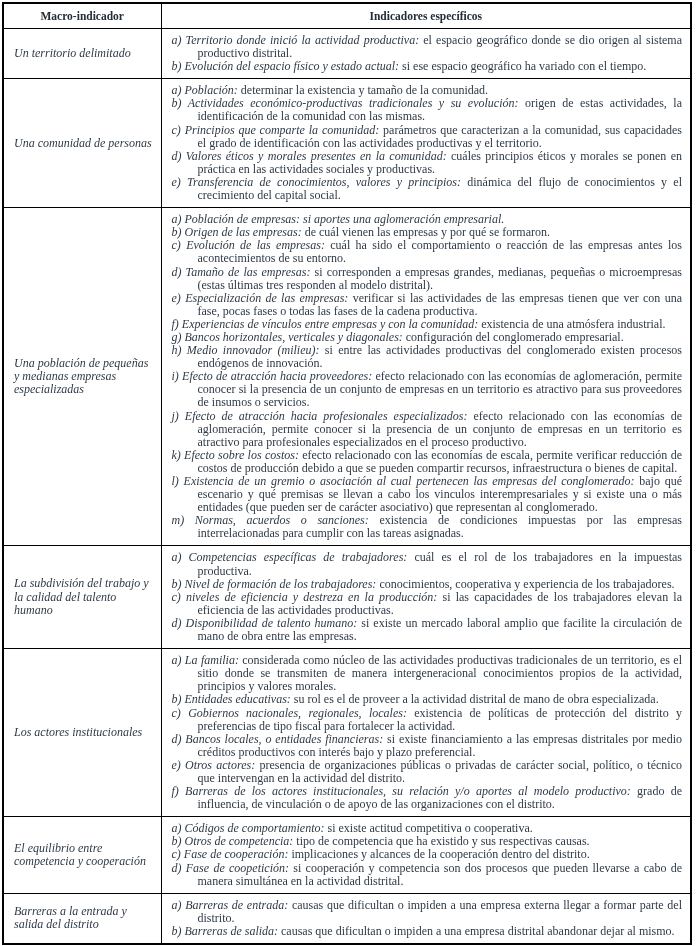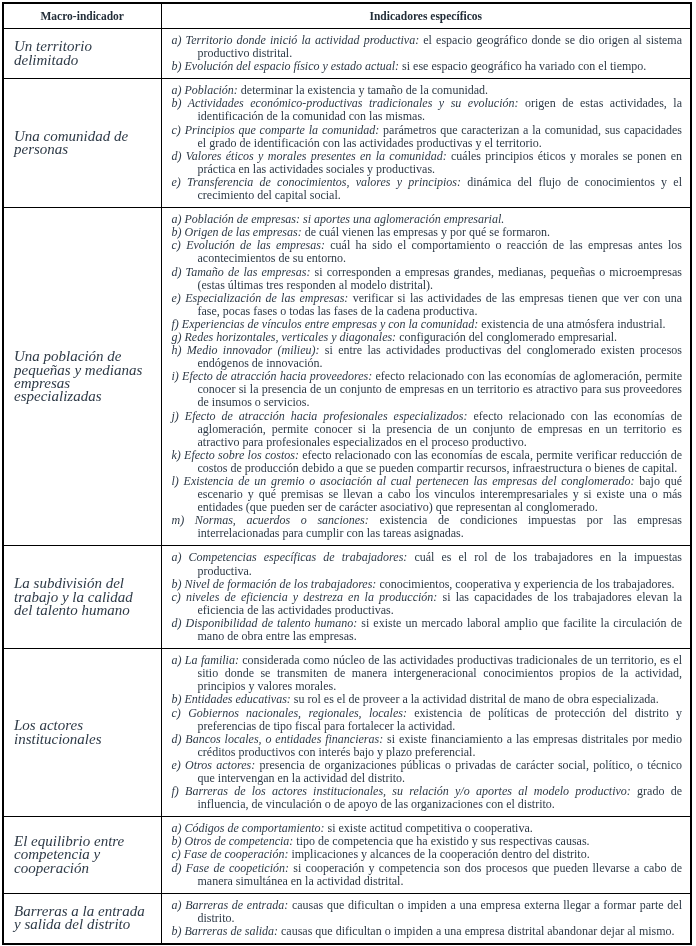--- a/index.html
+++ b/index.html
@@ -31,21 +31,21 @@
     font-size: 11.5px;
     font-weight: bold;
     text-align: center;
     vertical-align: middle;
     padding: 4px 2px;
     height: 16px;
     color: #222d38;
   }
   td.macro {
     font-style: italic;
-    font-size: 15px;
+    font-size: 12px;
     line-height: 13.2px;
     vertical-align: middle;
     padding: 4px 6px 4px 10px;
   }
   td.items {
     font-size: 12px;
     line-height: 13.1px;
     vertical-align: middle;
     padding: 5px 8px 5px 10px;
   }
@@ -102,21 +102,21 @@
           <td class="macro">
             <div>Una población de pequeñas y medianas empresas especializadas</div>
           </td>
           <td class="items">
             <div class="item"><span class="lead">a) Población de empresas:</span> <span class="desc italic">si aportes una aglomeración empresarial.</span></div>
             <div class="item"><span class="lead">b) Origen de las empresas:</span> <span class="desc">de cuál vienen las empresas y por qué se formaron.</span></div>
             <div class="item"><span class="lead">c) Evolución de las empresas:</span> <span class="desc">cuál ha sido el comportamiento o reacción de las empresas antes los acontecimientos de su entorno.</span></div>
             <div class="item"><span class="lead">d) Tamaño de las empresas:</span> <span class="desc">si corresponden a empresas grandes, medianas, pequeñas o microempresas (estas últimas tres responden al modelo distrital).</span></div>
             <div class="item"><span class="lead">e) Especialización de las empresas:</span> <span class="desc">verificar si las actividades de las empresas tienen que ver con una fase, pocas fases o todas las fases de la cadena productiva.</span></div>
             <div class="item"><span class="lead">f) Experiencias de vínculos entre empresas y con la comunidad:</span> <span class="desc">existencia de una atmósfera industrial.</span></div>
-            <div class="item"><span class="lead">g) Redes horizontales, verticales y diagonales:</span> <span class="desc">configuración del conglomerado empresarial.</span></div>
+            <div class="item"><span class="lead">g) Bancos horizontales, verticales y diagonales:</span> <span class="desc">configuración del conglomerado empresarial.</span></div>
             <div class="item"><span class="lead">h) Medio innovador (milieu):</span> <span class="desc">si entre las actividades productivas del conglomerado existen procesos endógenos de innovación.</span></div>
             <div class="item"><span class="lead">i) Efecto de atracción hacia proveedores:</span> <span class="desc">efecto relacionado con las economías de aglomeración, permite conocer si la presencia de un conjunto de empresas en un territorio es atractivo para sus proveedores de insumos o servicios.</span></div>
             <div class="item"><span class="lead">j) Efecto de atracción hacia profesionales especializados:</span> <span class="desc">efecto relacionado con las economías de aglomeración, permite conocer si la presencia de un conjunto de empresas en un territorio es atractivo para profesionales especializados en el proceso productivo.</span></div>
             <div class="item"><span class="lead">k) Efecto sobre los costos:</span> <span class="desc">efecto relacionado con las economías de escala, permite verificar reducción de costos de producción debido a que se pueden compartir recursos, infraestructura o bienes de capital.</span></div>
             <div class="item"><span class="lead">l) Existencia de un gremio o asociación al cual pertenecen las empresas del conglomerado:</span> <span class="desc">bajo qué escenario y qué premisas se llevan a cabo los vinculos interempresariales y si existe una o más entidades (que pueden ser de carácter asociativo) que representan al conglomerado.</span></div>
             <div class="item"><span class="lead">m) Normas, acuerdos o sanciones:</span> <span class="desc">existencia de condiciones impuestas por las empresas interrelacionadas para cumplir con las tareas asignadas.</span></div>
           </td>
         </tr>
         <tr>
           <td class="macro">

